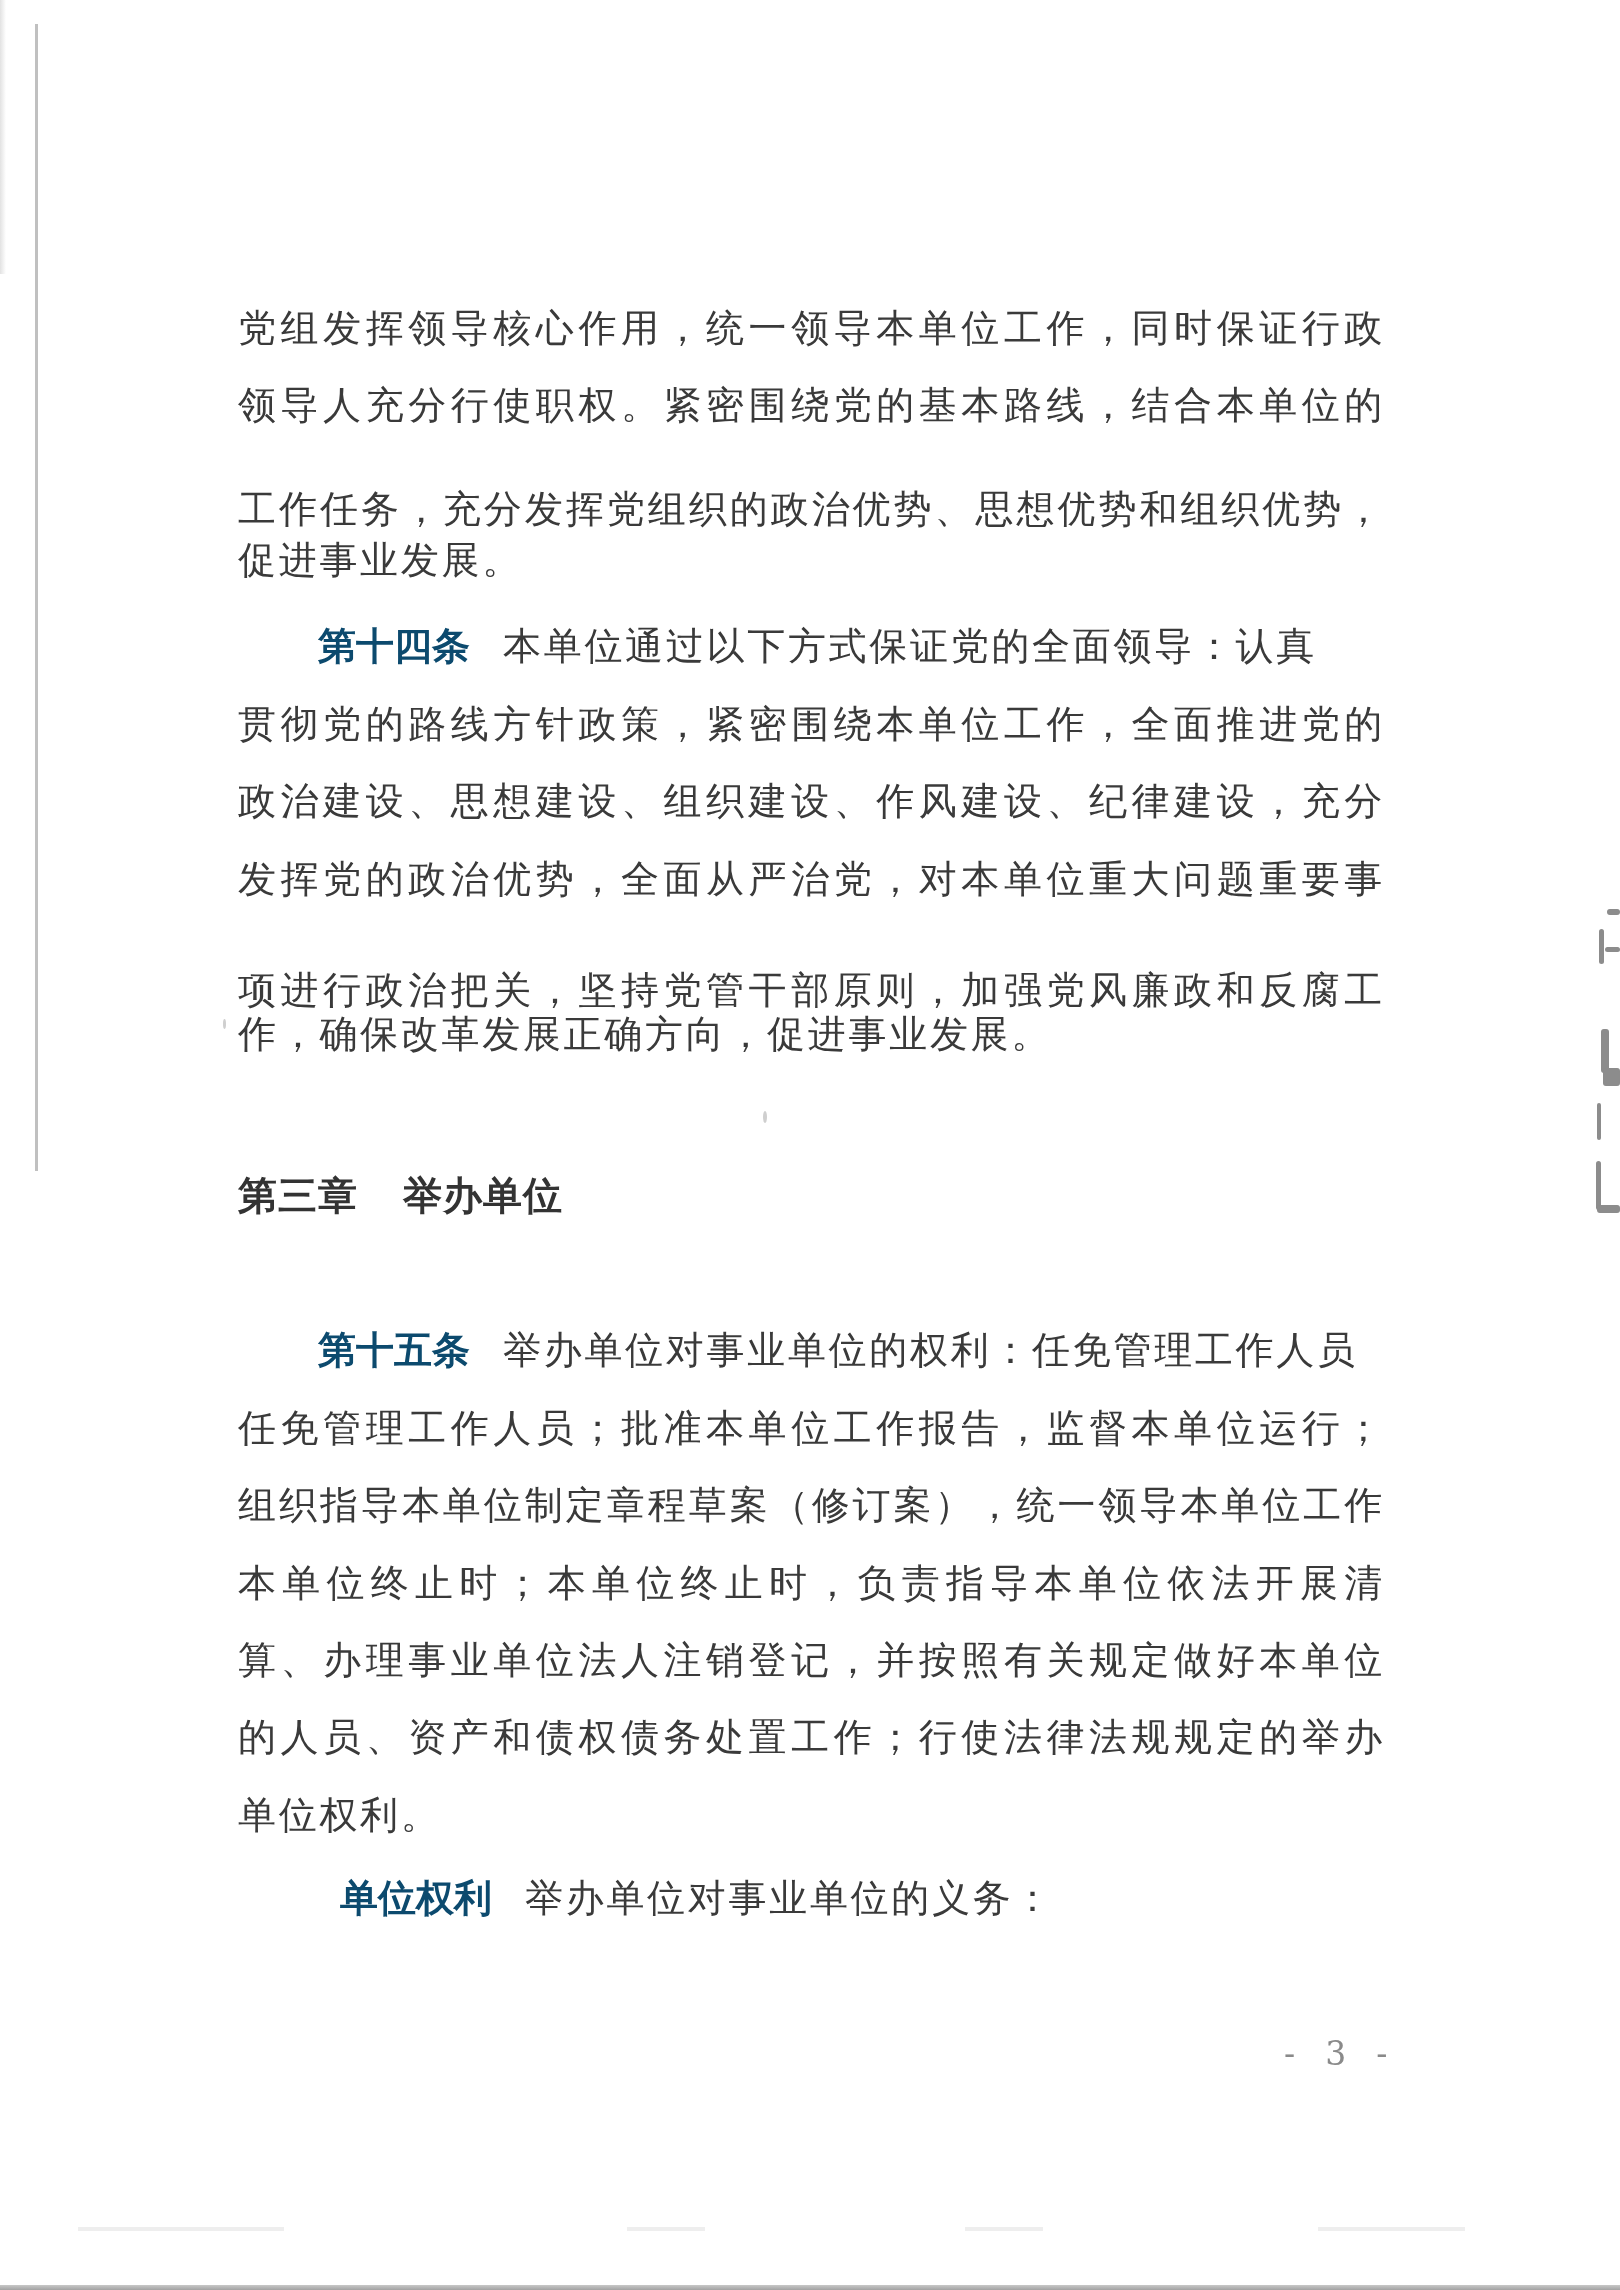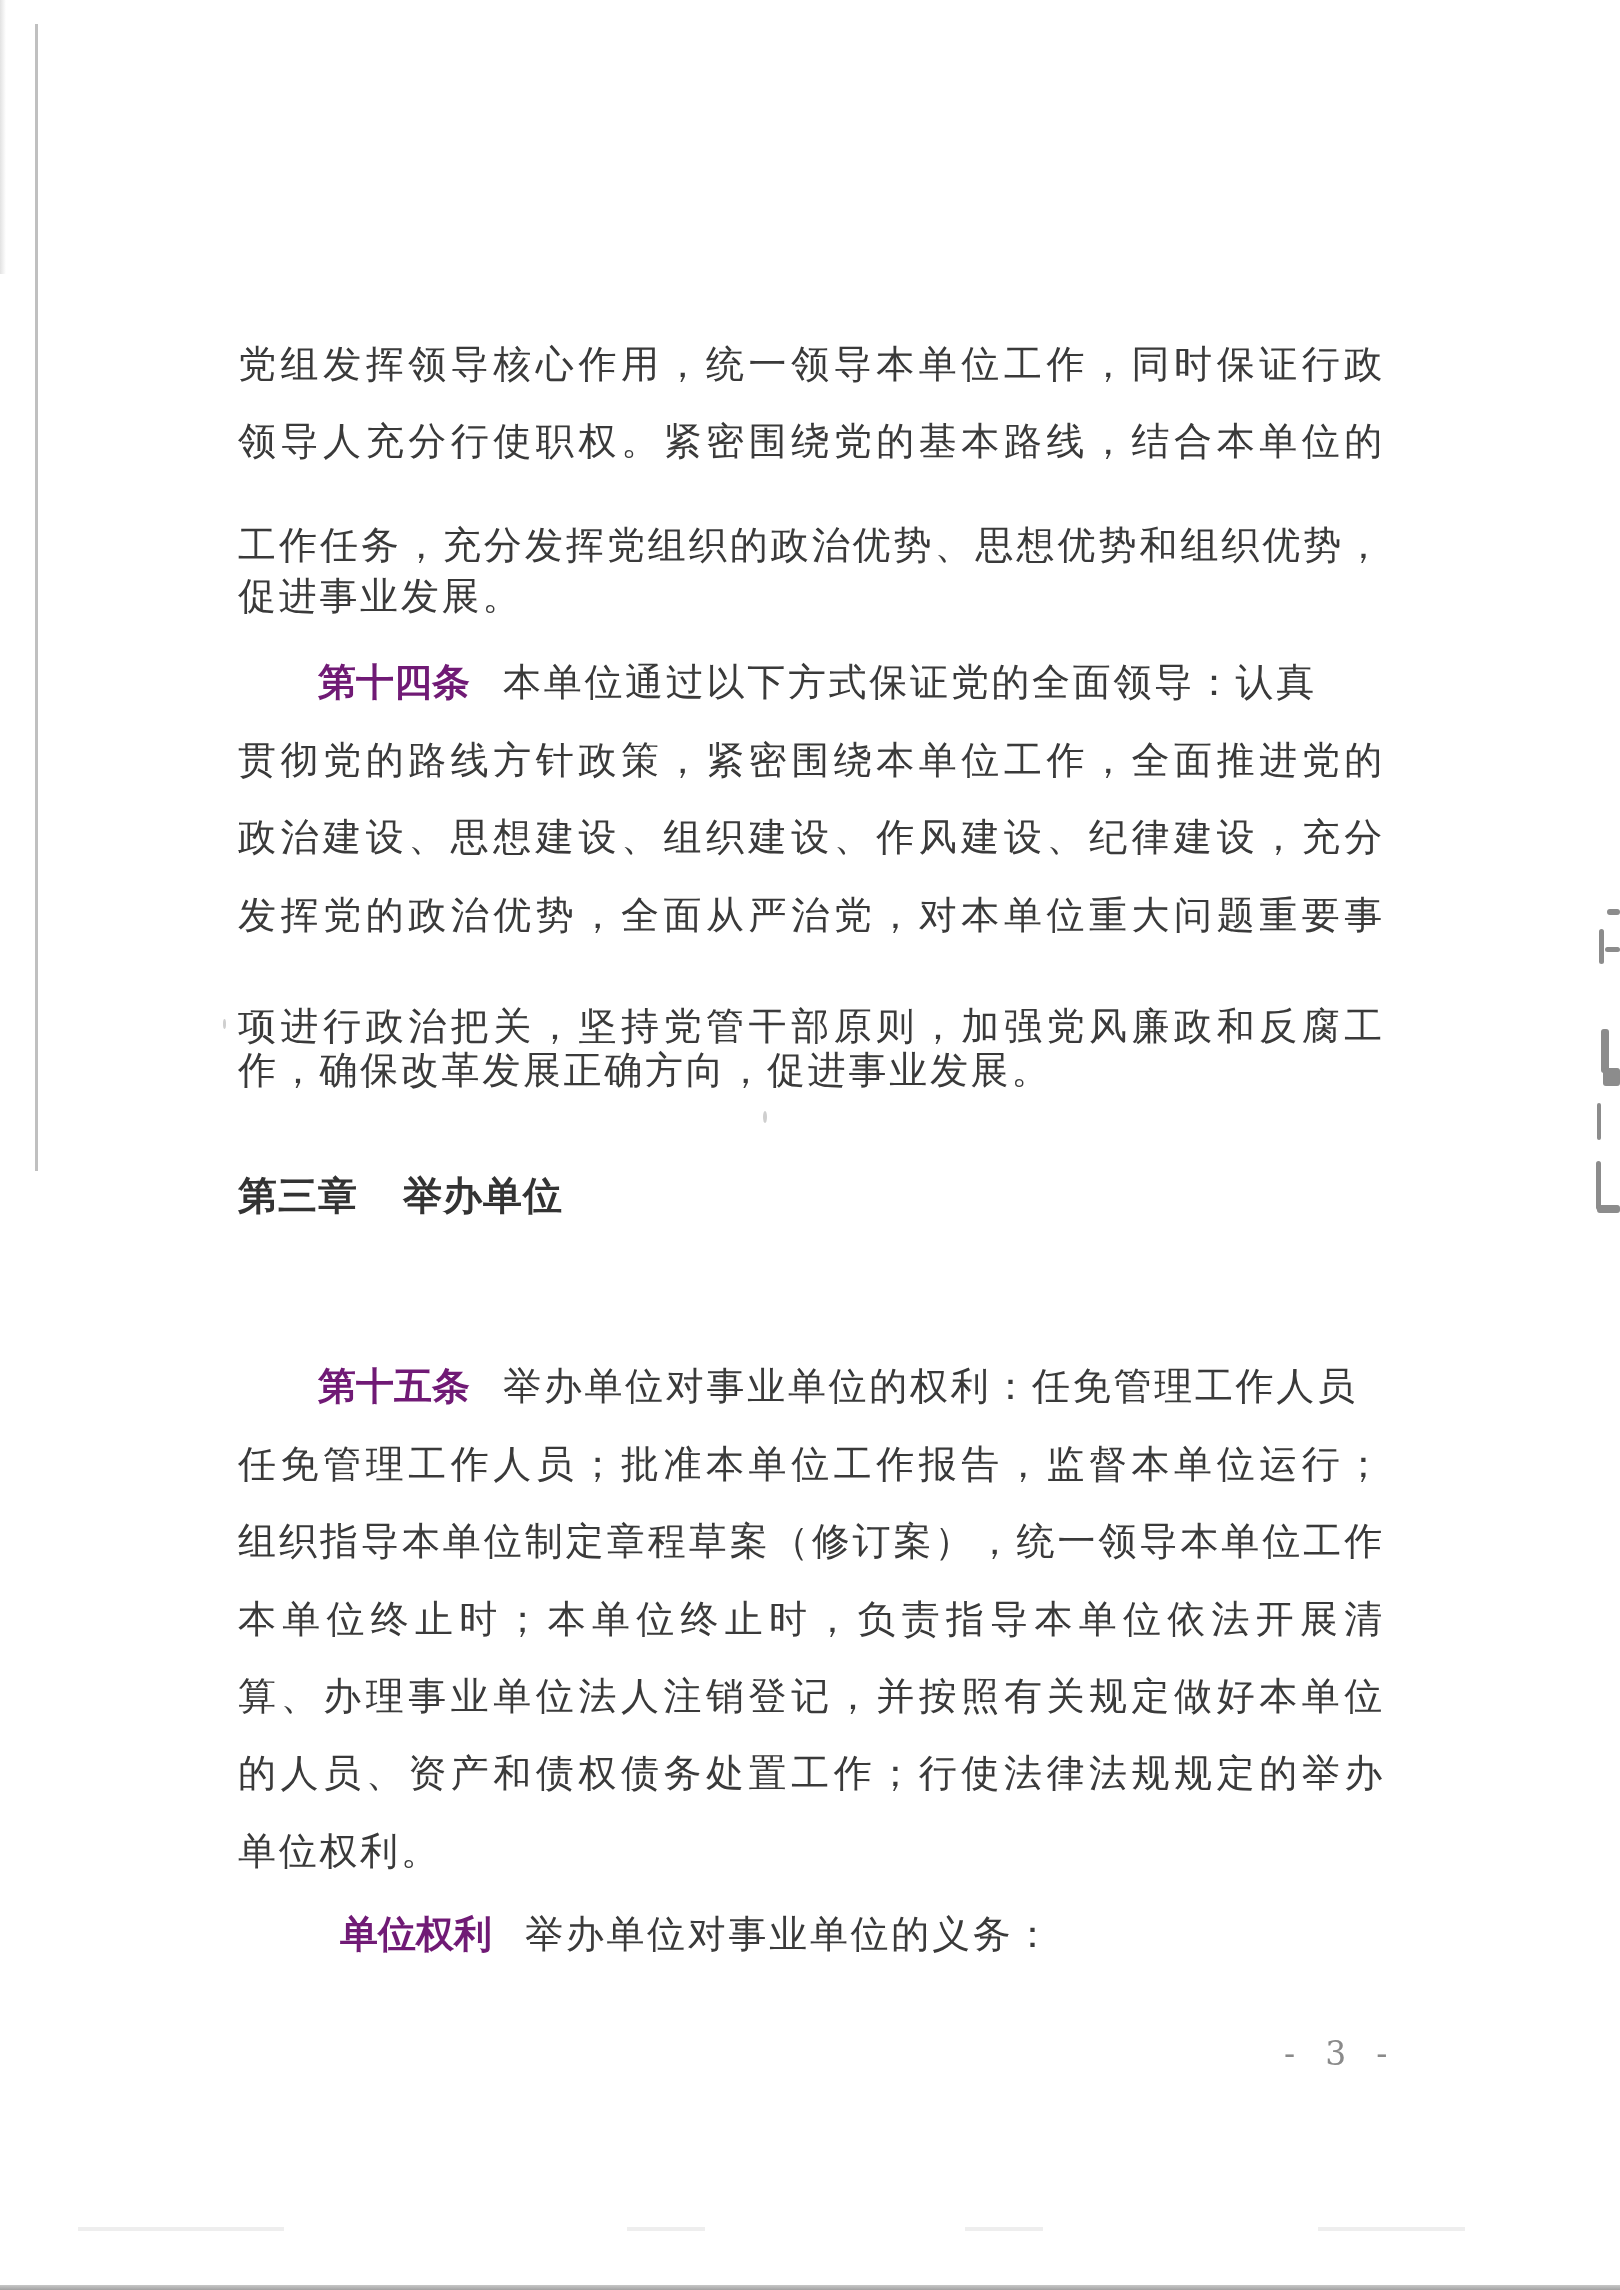--- a/index.html
+++ b/index.html
@@ -17,26 +17,25 @@
     position: absolute; left: 35px; top: 23.5px; width: 2.9px; height: 1147px;
     background: #b5b5b5; opacity: .85;
   }
   .page-body {
     position: absolute; left: 238px; top: 0; width: 1147px;
   }
   .line {
     position: absolute; left: 0; width: 1147px; height: 59px;
     font-size: 38px; line-height: 59px; white-space: nowrap;
     letter-spacing: 2.7px;
-    margin-top: 36px;
   }
   .just { text-align: justify; text-align-last: justify; }
   .article-label {
     font-family: Liberation Serif, serif;
-    font-weight: bold; color: #701a75; letter-spacing: 0;
+    font-weight: bold; color: #0c4a6e; letter-spacing: 0;
   }
   .gap { display: inline-block; width: 33px; }
   .chapter-title {
     position: absolute; left: 0; width: 1147px; text-align: left;
     font-family: "DejaVu Sans", "Liberation Sans", sans-serif;
     font-weight: bold; font-size: 39px; color: #333;
     top: 1166px; line-height: 59px; letter-spacing: 1px;
   }
   .chapter-title .sp { display: inline-block; width: 45px; }
   .page-number {

